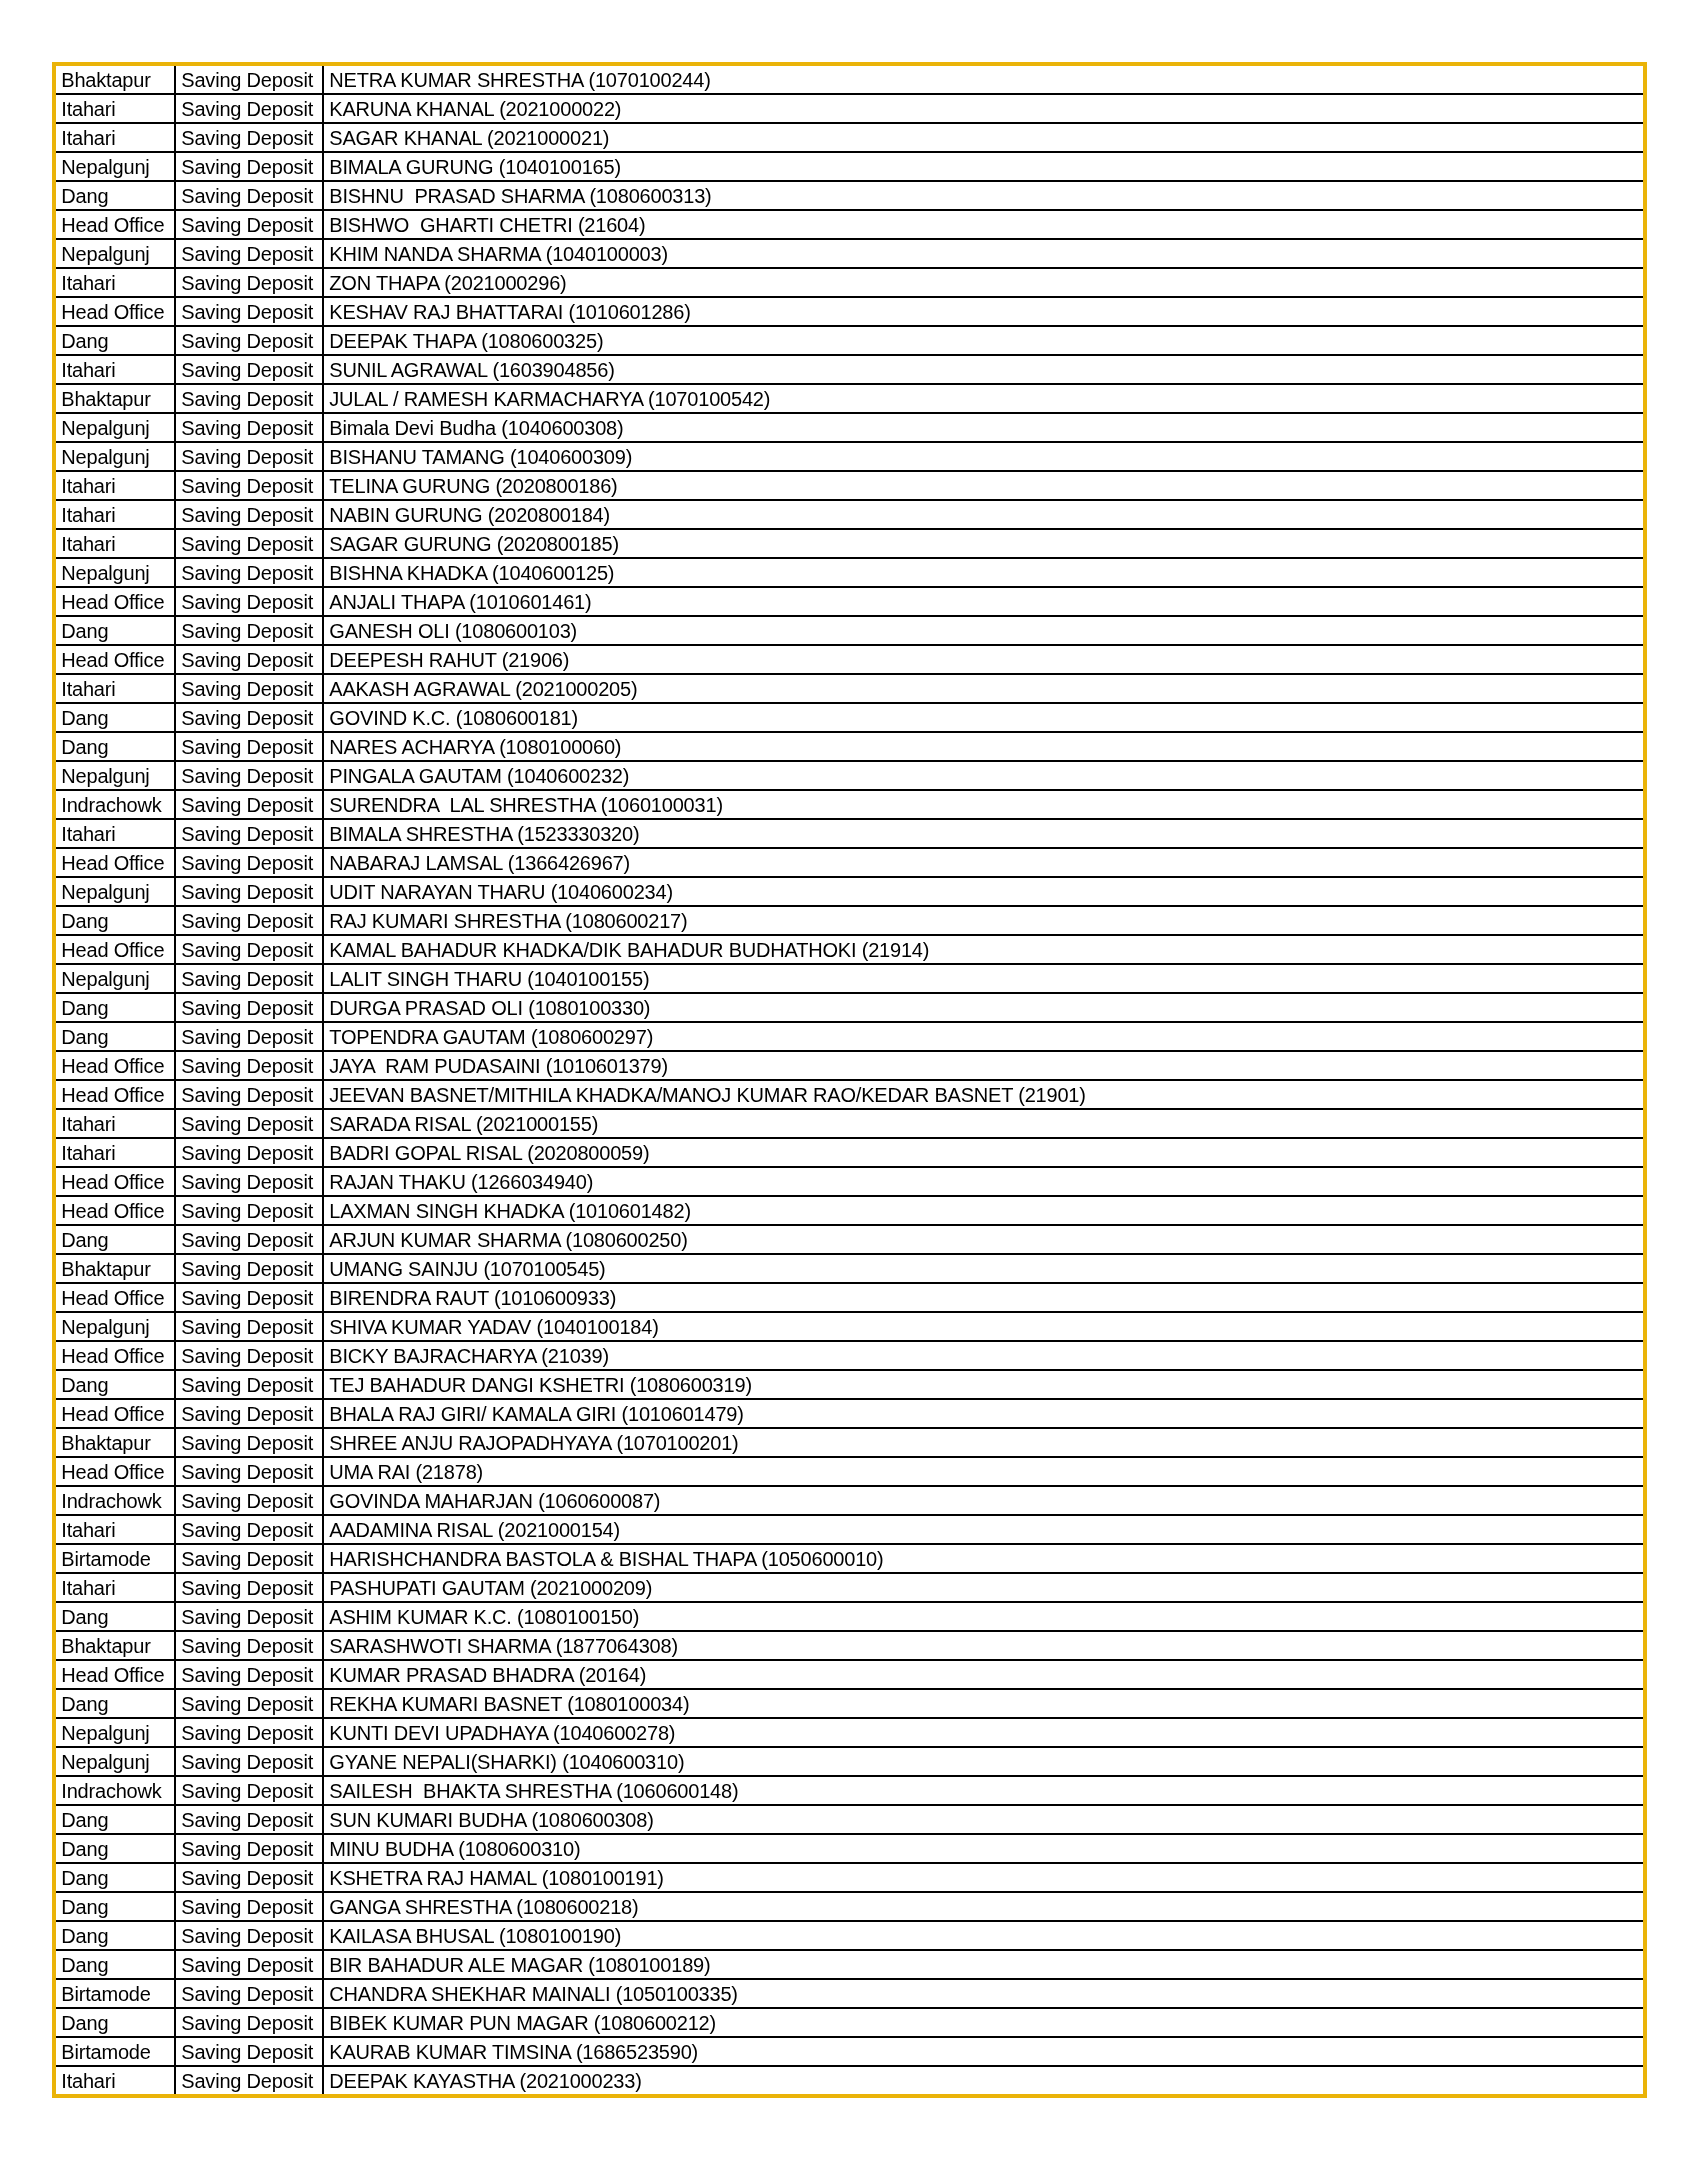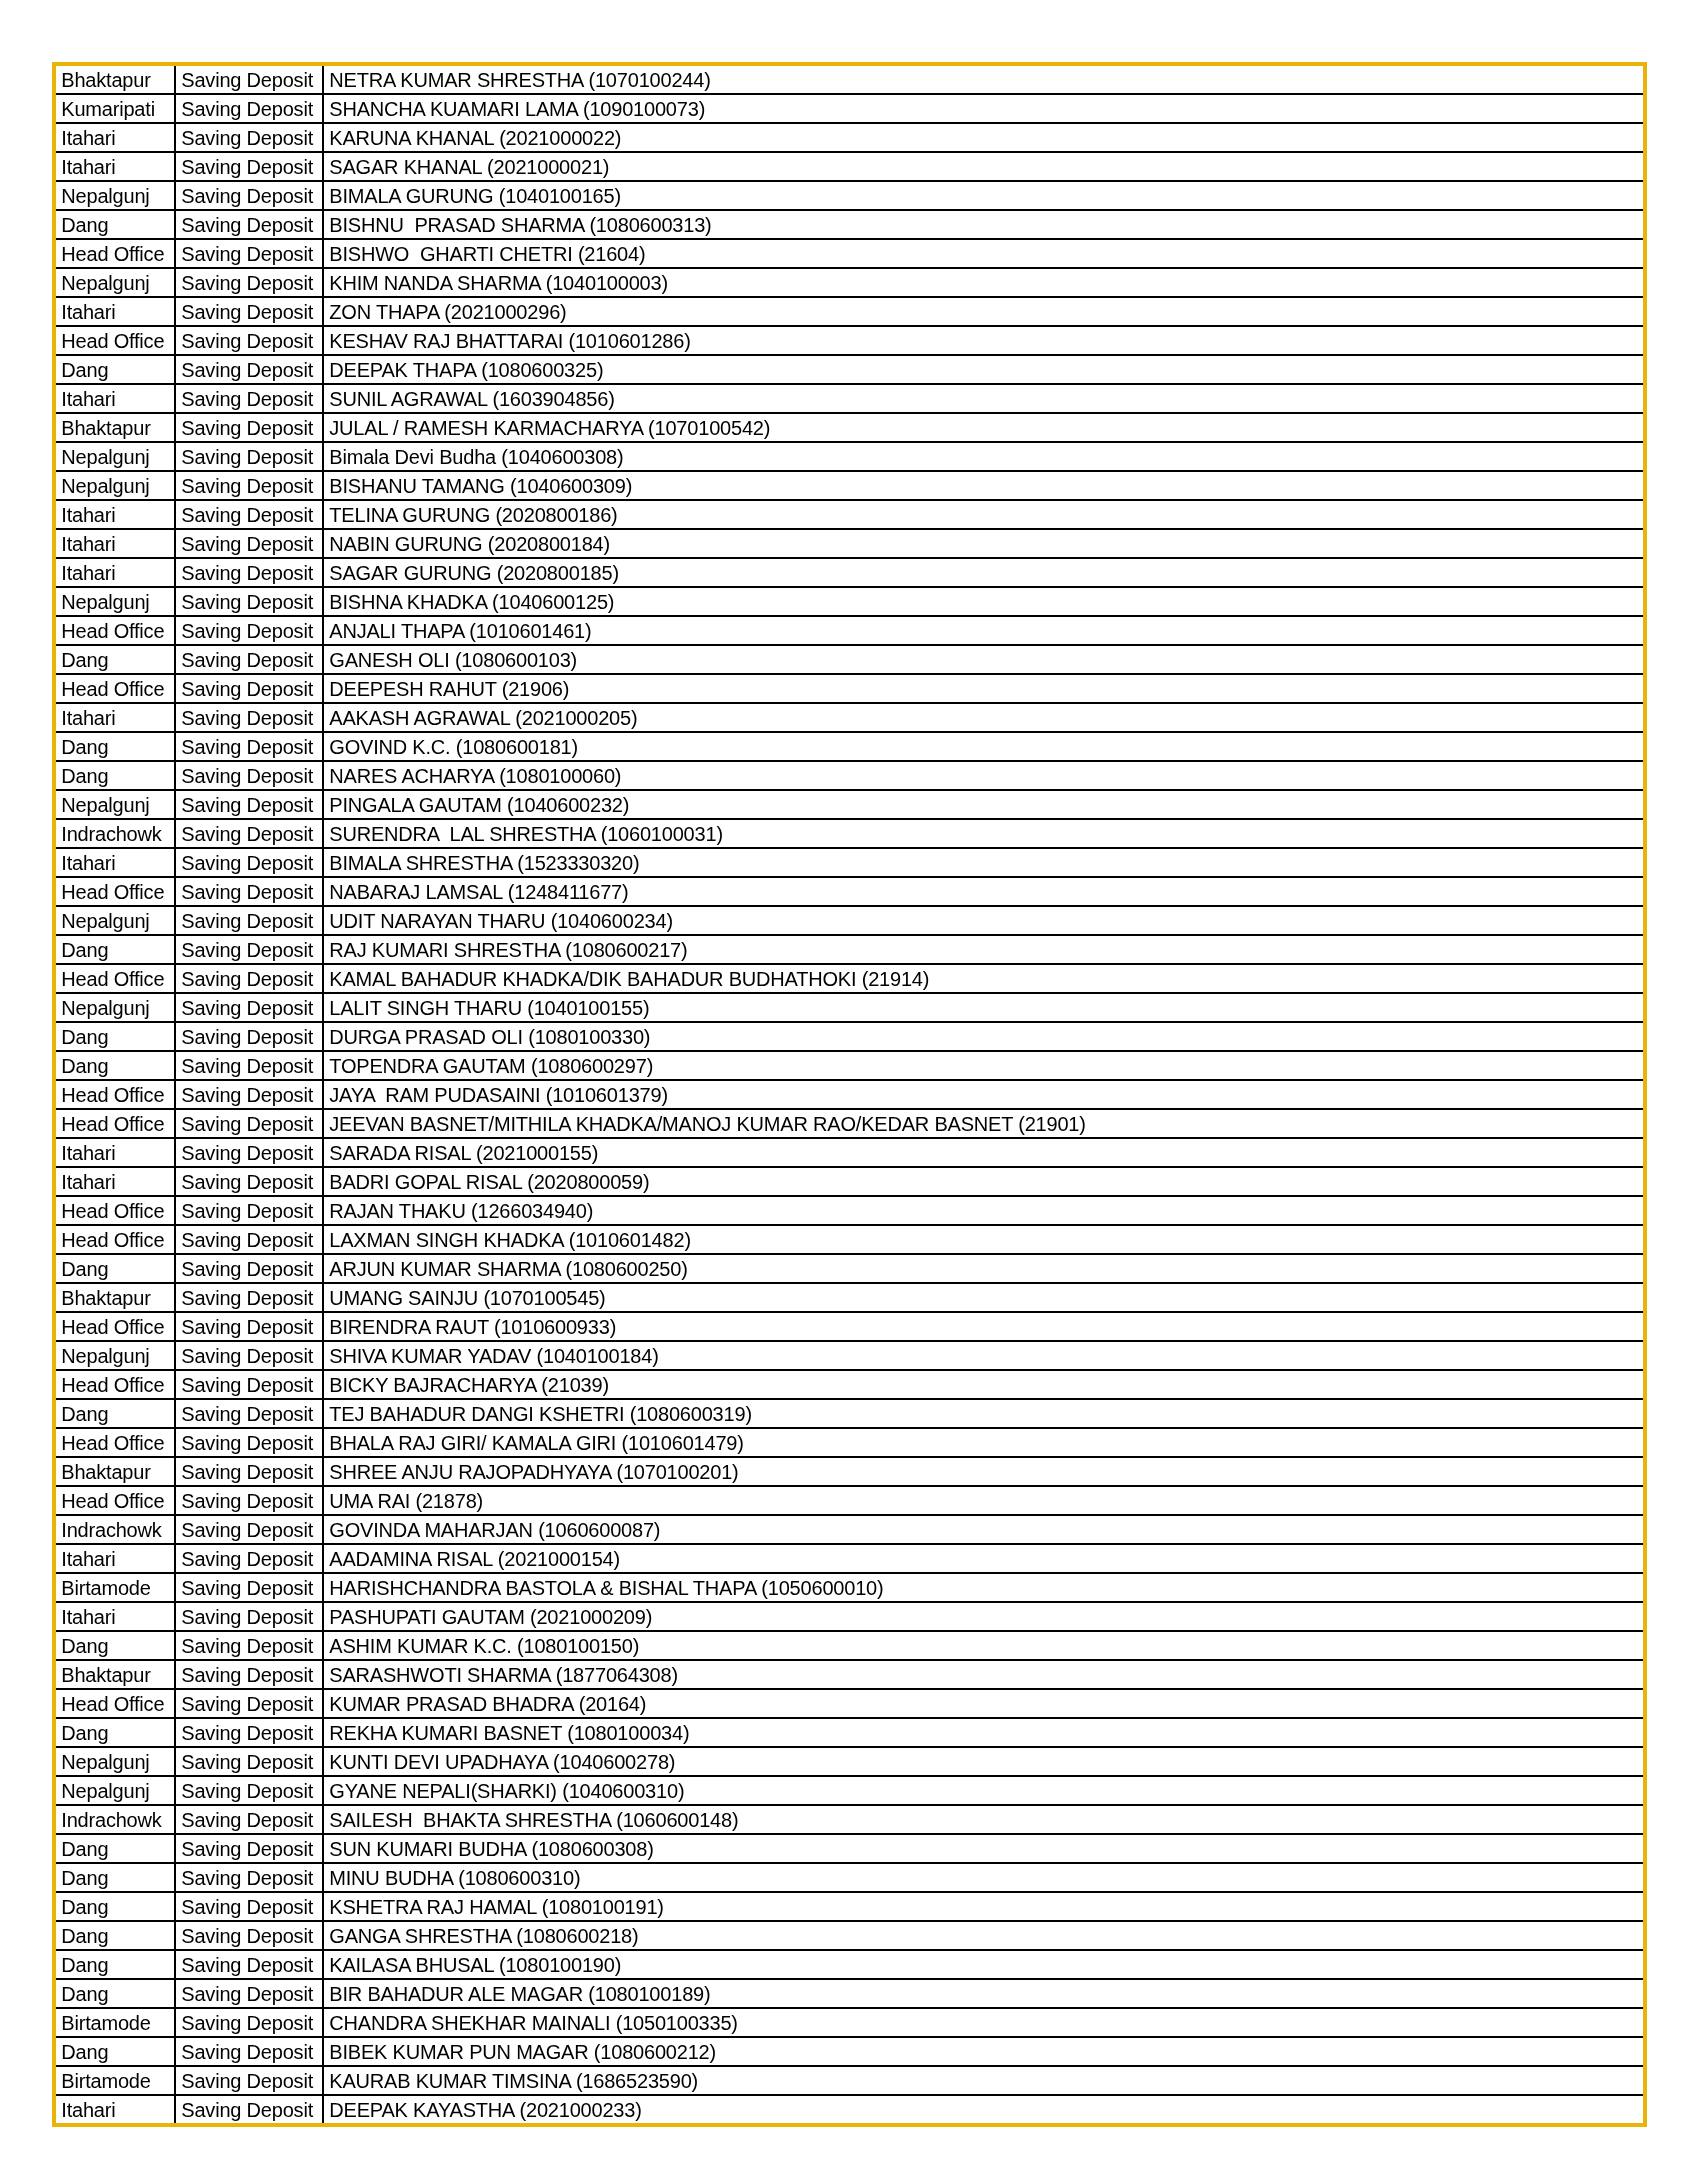--- a/index.html
+++ b/index.html
@@ -50,25 +50,20 @@
       <col class="c-type">
       <col class="c-customer">
     </colgroup>
     <tbody id="table-body">
         <tr>
           <td>Bhaktapur</td>
           <td>Saving Deposit</td>
           <td>NETRA KUMAR SHRESTHA (1070100244)</td>
         </tr>
         <tr>
-          <td>Kumaripati</td>
-          <td>Saving Deposit</td>
-          <td>SHANCHA KUAMARI LAMA (1090100073)</td>
-        </tr>
-        <tr>
           <td>Itahari</td>
           <td>Saving Deposit</td>
           <td>KARUNA KHANAL (2021000022)</td>
         </tr>
         <tr>
           <td>Itahari</td>
           <td>Saving Deposit</td>
           <td>SAGAR KHANAL (2021000021)</td>
         </tr>
         <tr>
@@ -187,21 +182,21 @@
           <td>SURENDRA  LAL SHRESTHA (1060100031)</td>
         </tr>
         <tr>
           <td>Itahari</td>
           <td>Saving Deposit</td>
           <td>BIMALA SHRESTHA (1523330320)</td>
         </tr>
         <tr>
           <td>Head Office</td>
           <td>Saving Deposit</td>
-          <td>NABARAJ LAMSAL (1248411677)</td>
+          <td>NABARAJ LAMSAL (1366426967)</td>
         </tr>
         <tr>
           <td>Nepalgunj</td>
           <td>Saving Deposit</td>
           <td>UDIT NARAYAN THARU (1040600234)</td>
         </tr>
         <tr>
           <td>Dang</td>
           <td>Saving Deposit</td>
           <td>RAJ KUMARI SHRESTHA (1080600217)</td>

